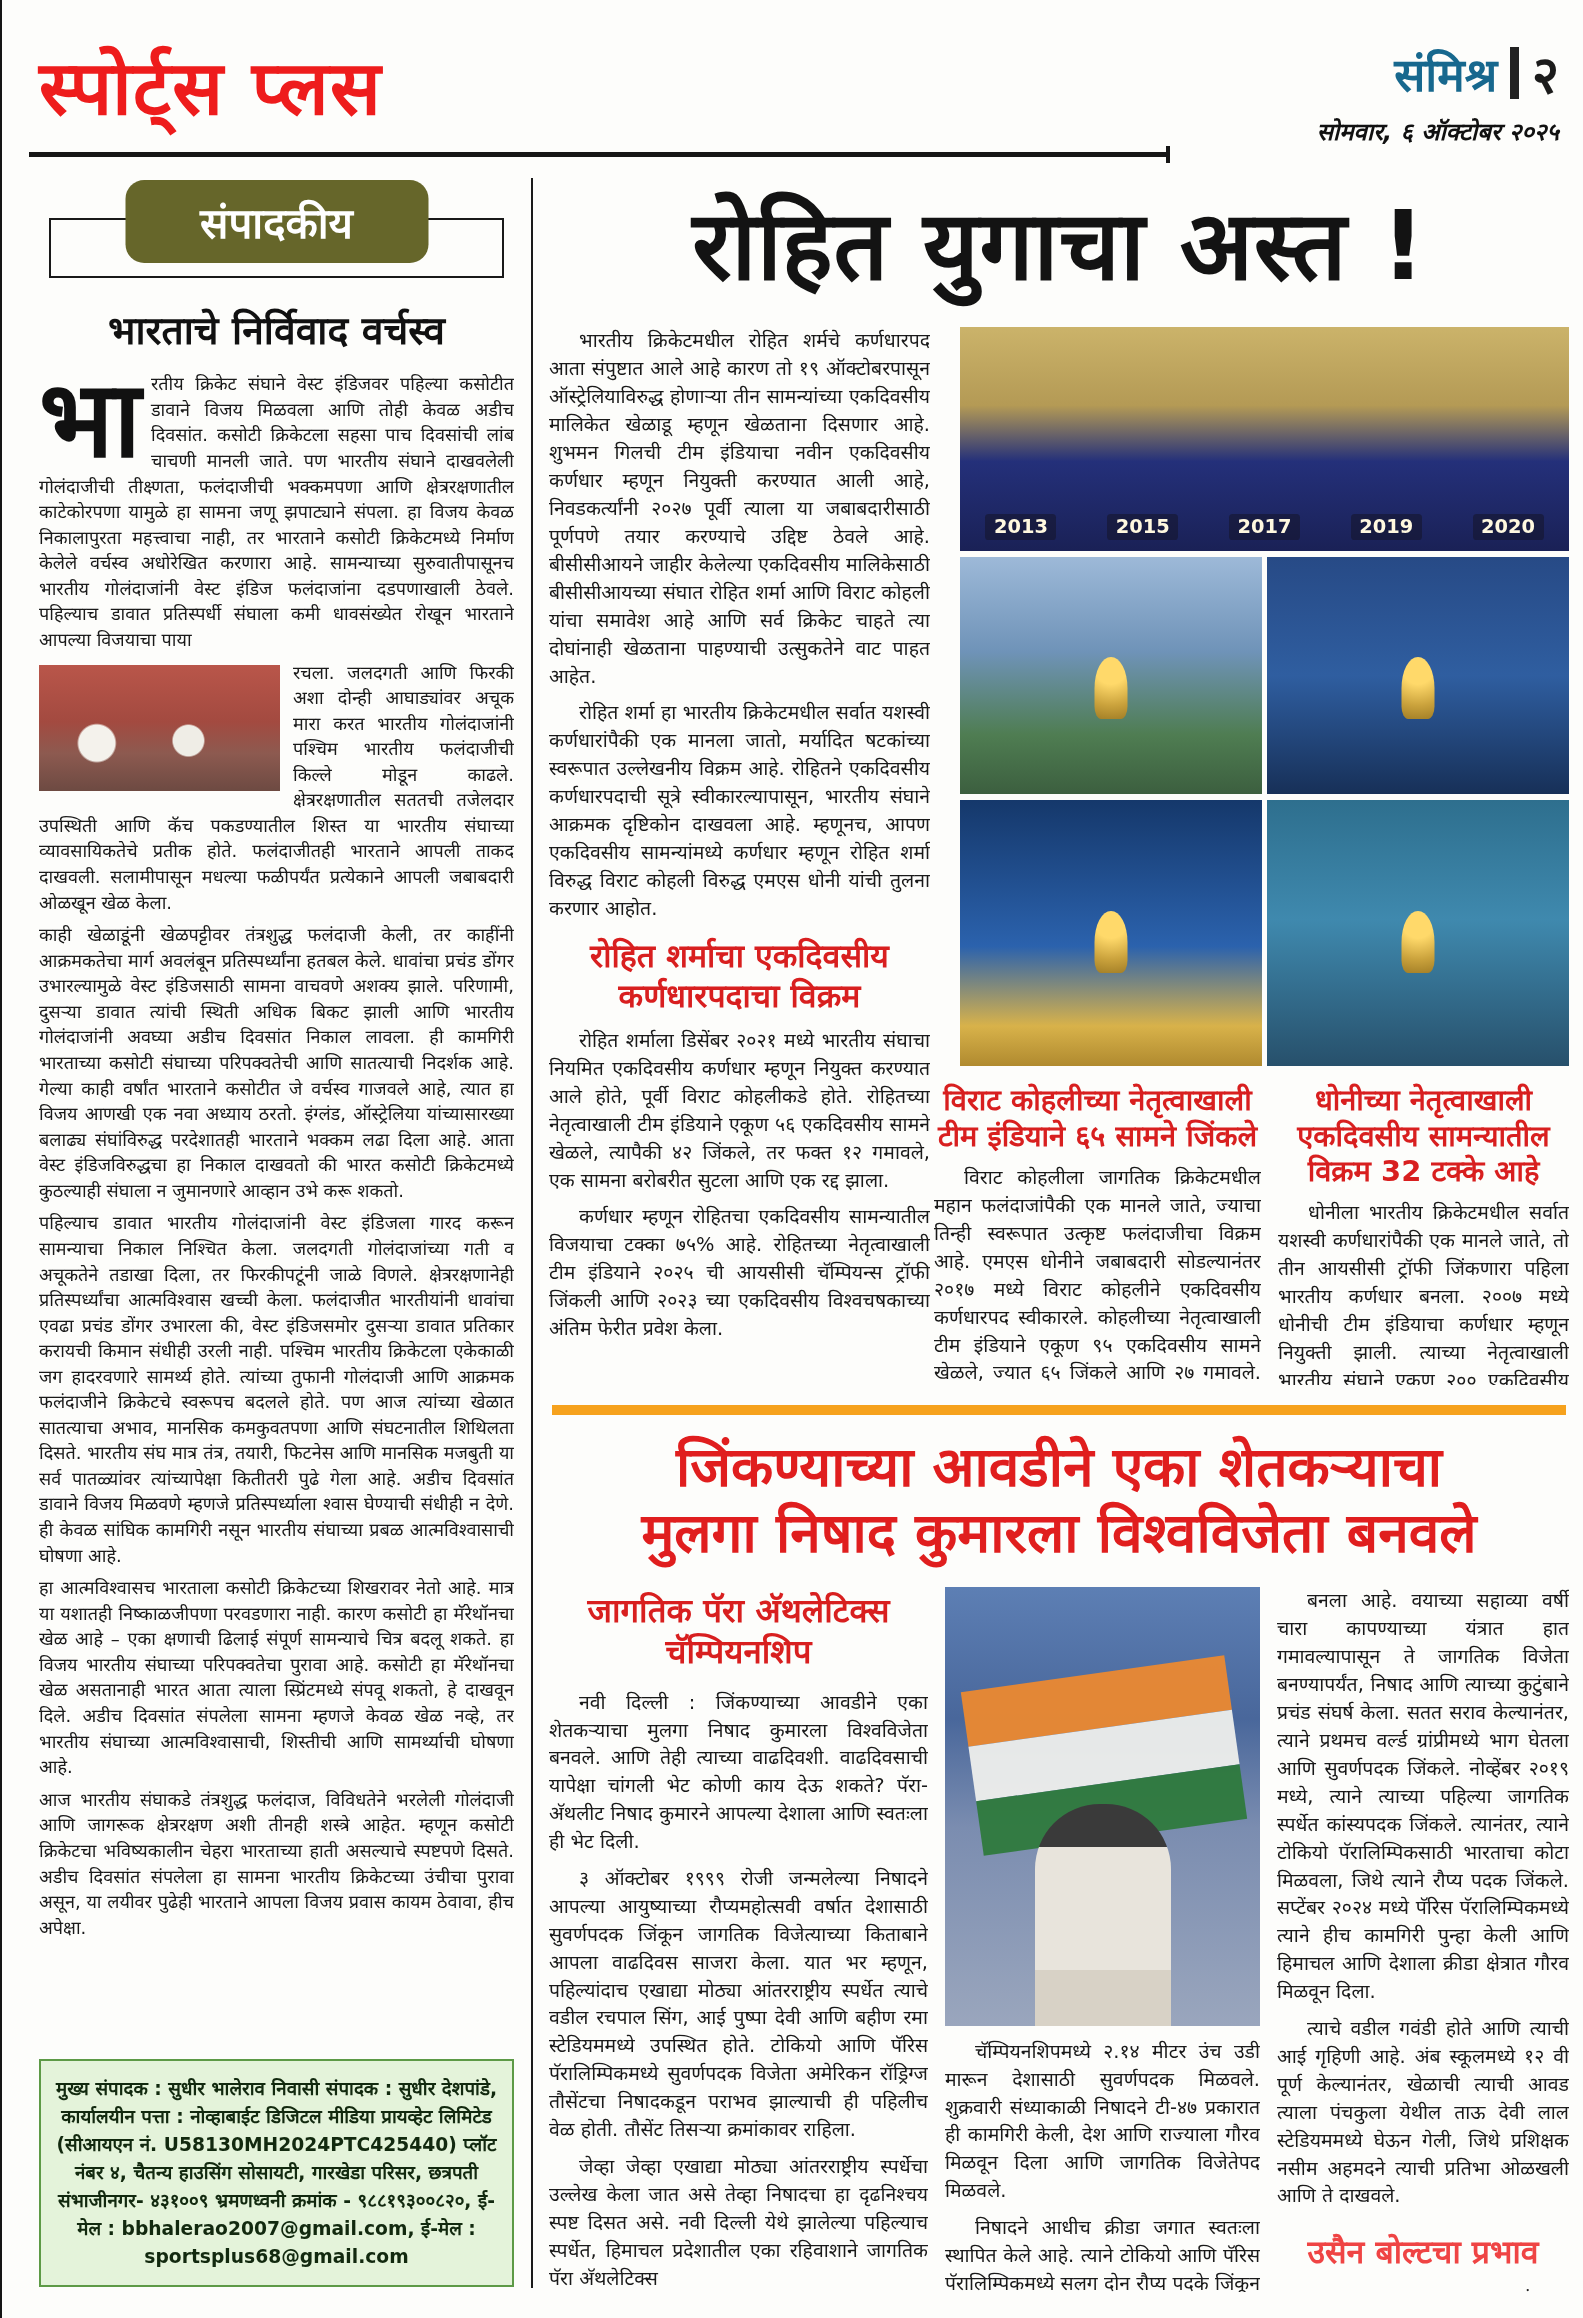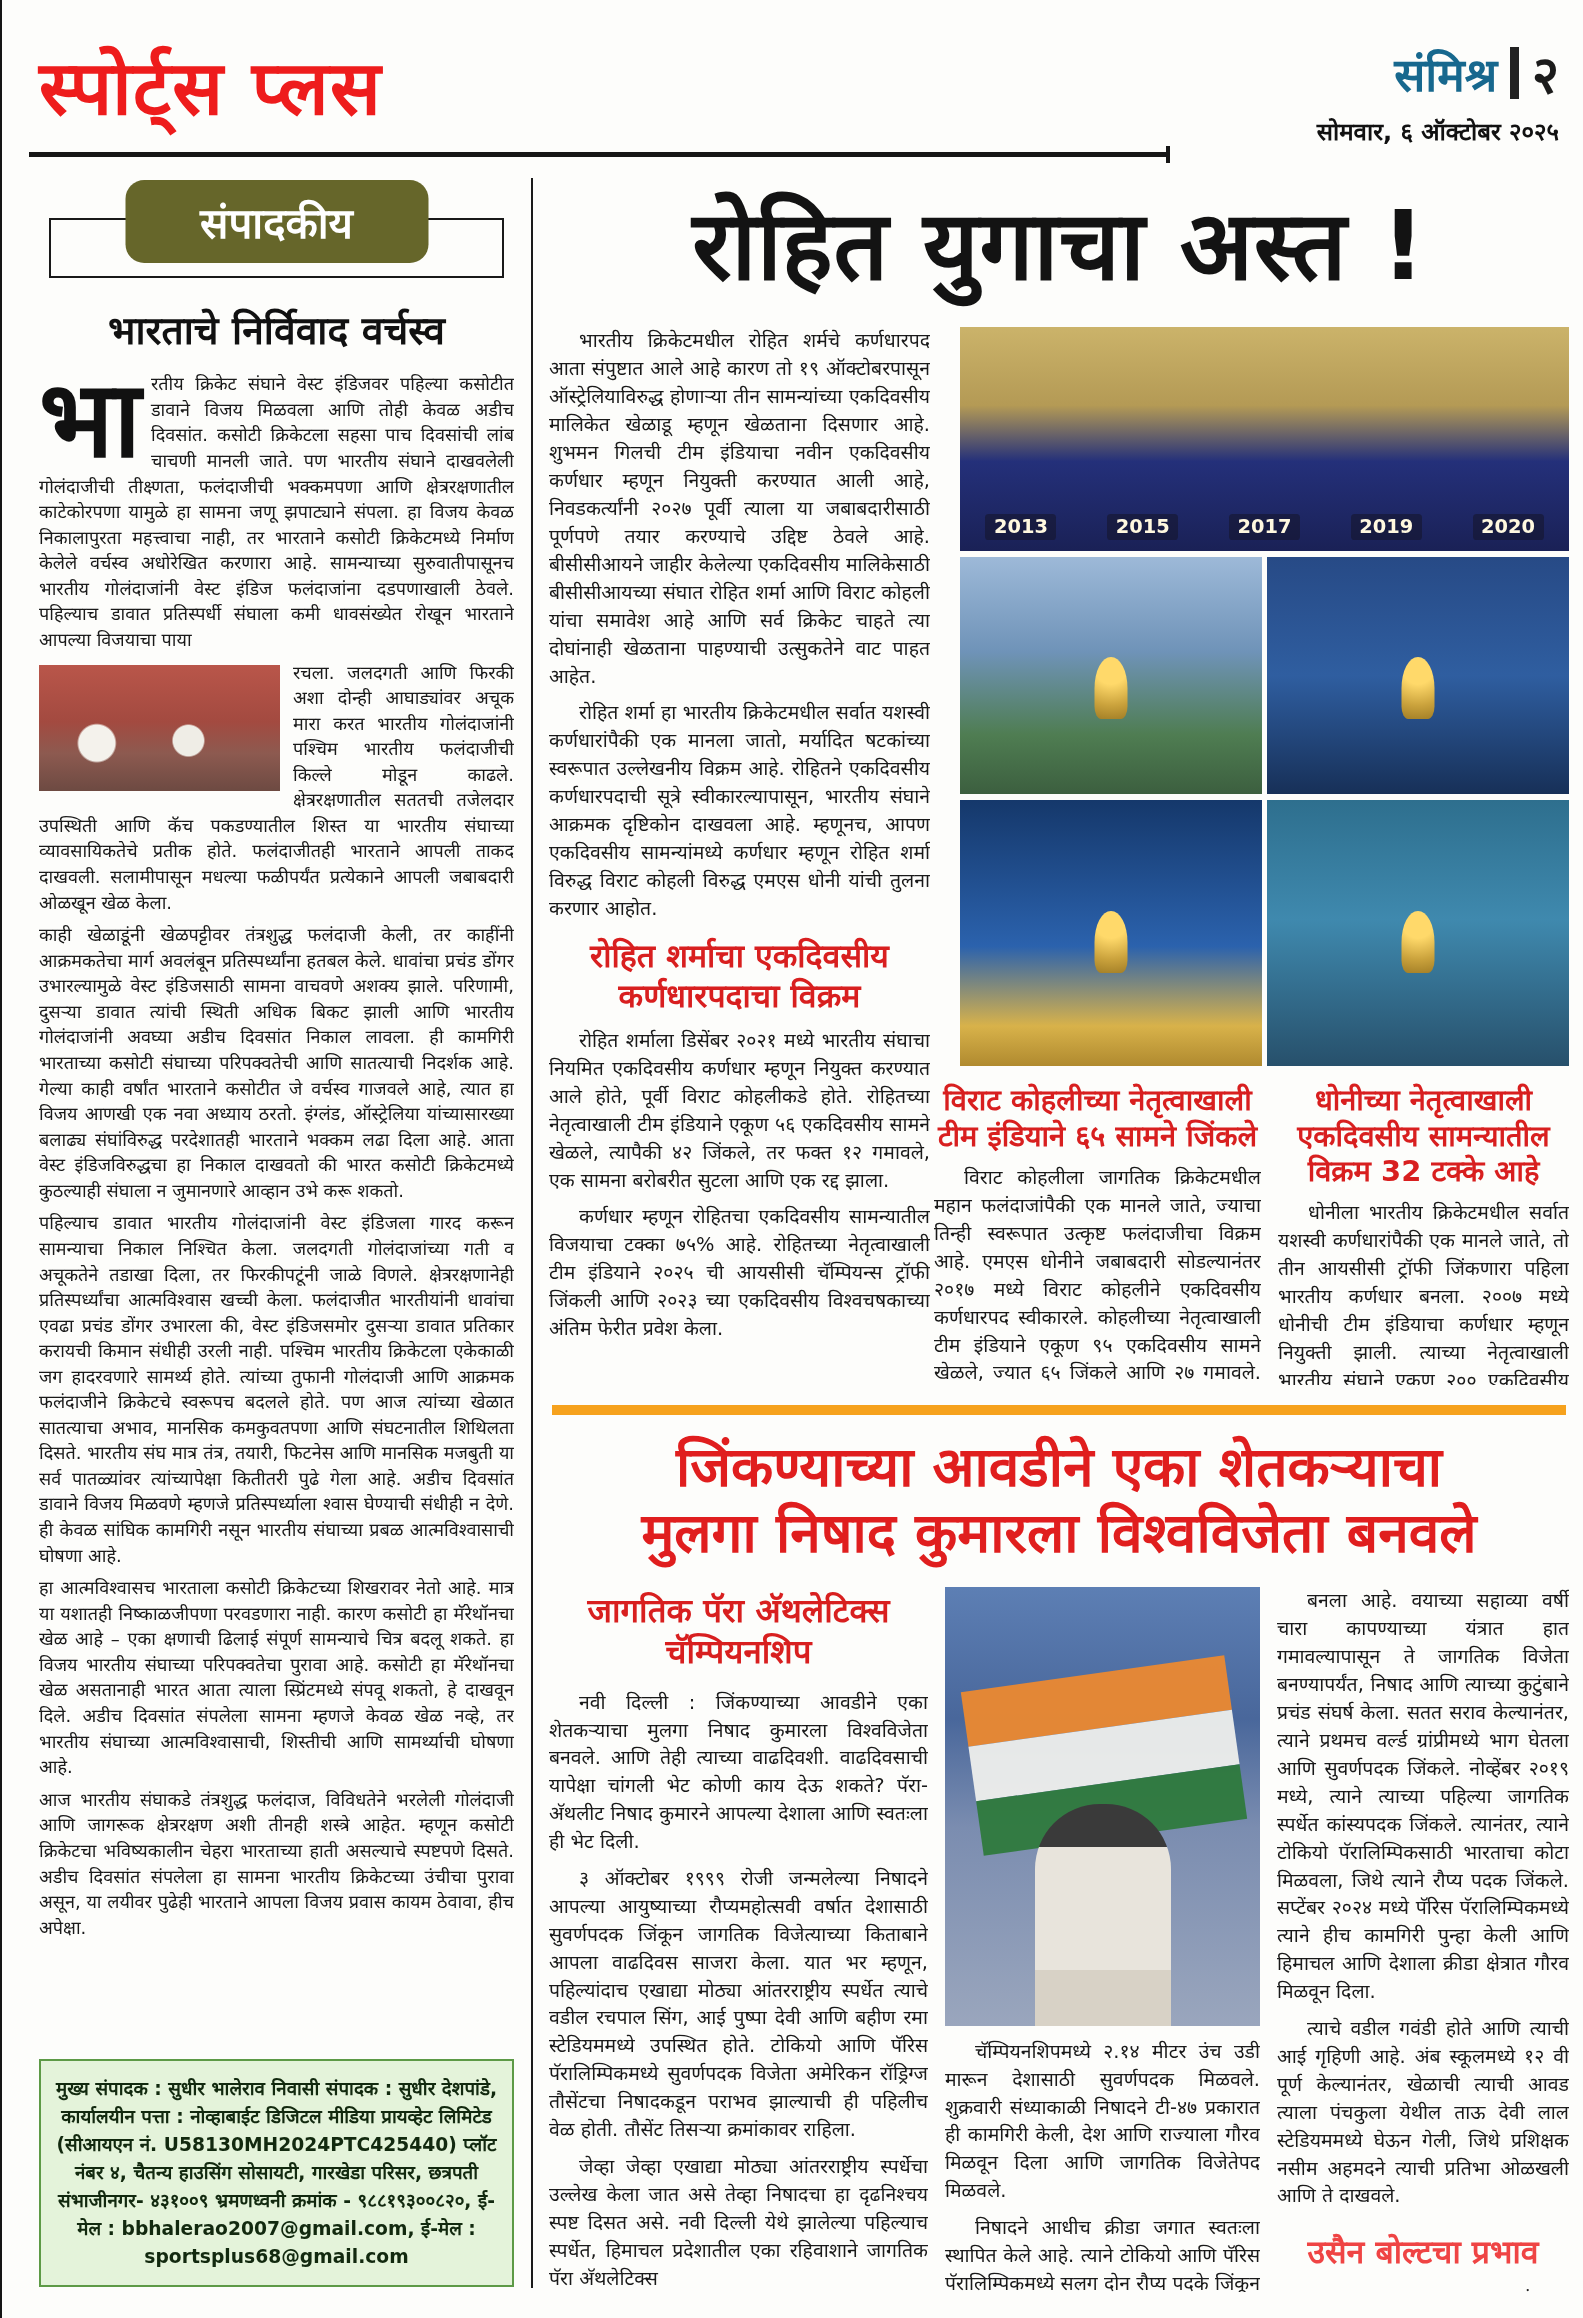--- a/index.html
+++ b/index.html
@@ -8,21 +8,21 @@
     font-family:"DejaVu Sans","Liberation Sans",sans-serif;color:#141414;
     overflow:hidden;border-left:2.9px solid #151515;border-right:2.9px solid #151515;border-bottom:2.9px solid #151515;
   }
   
   .masthead{position:absolute;left:37px;top:34px;font-size:75px;font-weight:900;color:#ee1c1c;letter-spacing:1.4px;}
   .head-right{position:absolute;right:26px;top:37px;text-align:left;}
   .sec-line{display:flex;align-items:center;justify-content:flex-end;gap:13px;}
   .section-name{font-size:46px;font-weight:800;color:#17688e;}
   .pipe{width:8.6px;height:52px;background:#222;}
   .page-no{font-size:52px;font-weight:800;color:#1b1b1b;}
-  .date-line{font-size:24px;font-weight:700;color:#111;margin-top:5.7px;}
+  .date-line{font-size:24px;font-weight:700;color:#111;margin-top:5.7px;font-style:italic;}
   .head-rule{position:absolute;left:27px;top:152px;width:1140px;height:5px;background:#161616;}
   .head-rule:after{content:"";position:absolute;right:-1.4px;top:-5.7px;width:4.3px;height:17px;background:#161616;}
   
   .editorial{position:absolute;left:37px;top:178px;width:475px;height:1874px;overflow:hidden;}
   .kicker-band{position:relative;border:2.2px solid #191919;height:56px;margin:40px 10px 0 10px;}
   .kicker-pill{position:absolute;left:50%;top:-40px;transform:translateX(-50%);
     width:303px;height:83px;background:#66662a;border-radius:18.7px;
     display:flex;align-items:center;justify-content:center;}
   .kicker-pill span{color:#fff;font-size:42px;font-weight:800;}
   .ed-headline{text-align:center;font-size:39px;font-weight:800;color:#111;margin:24.4px 0 16px 0;}

